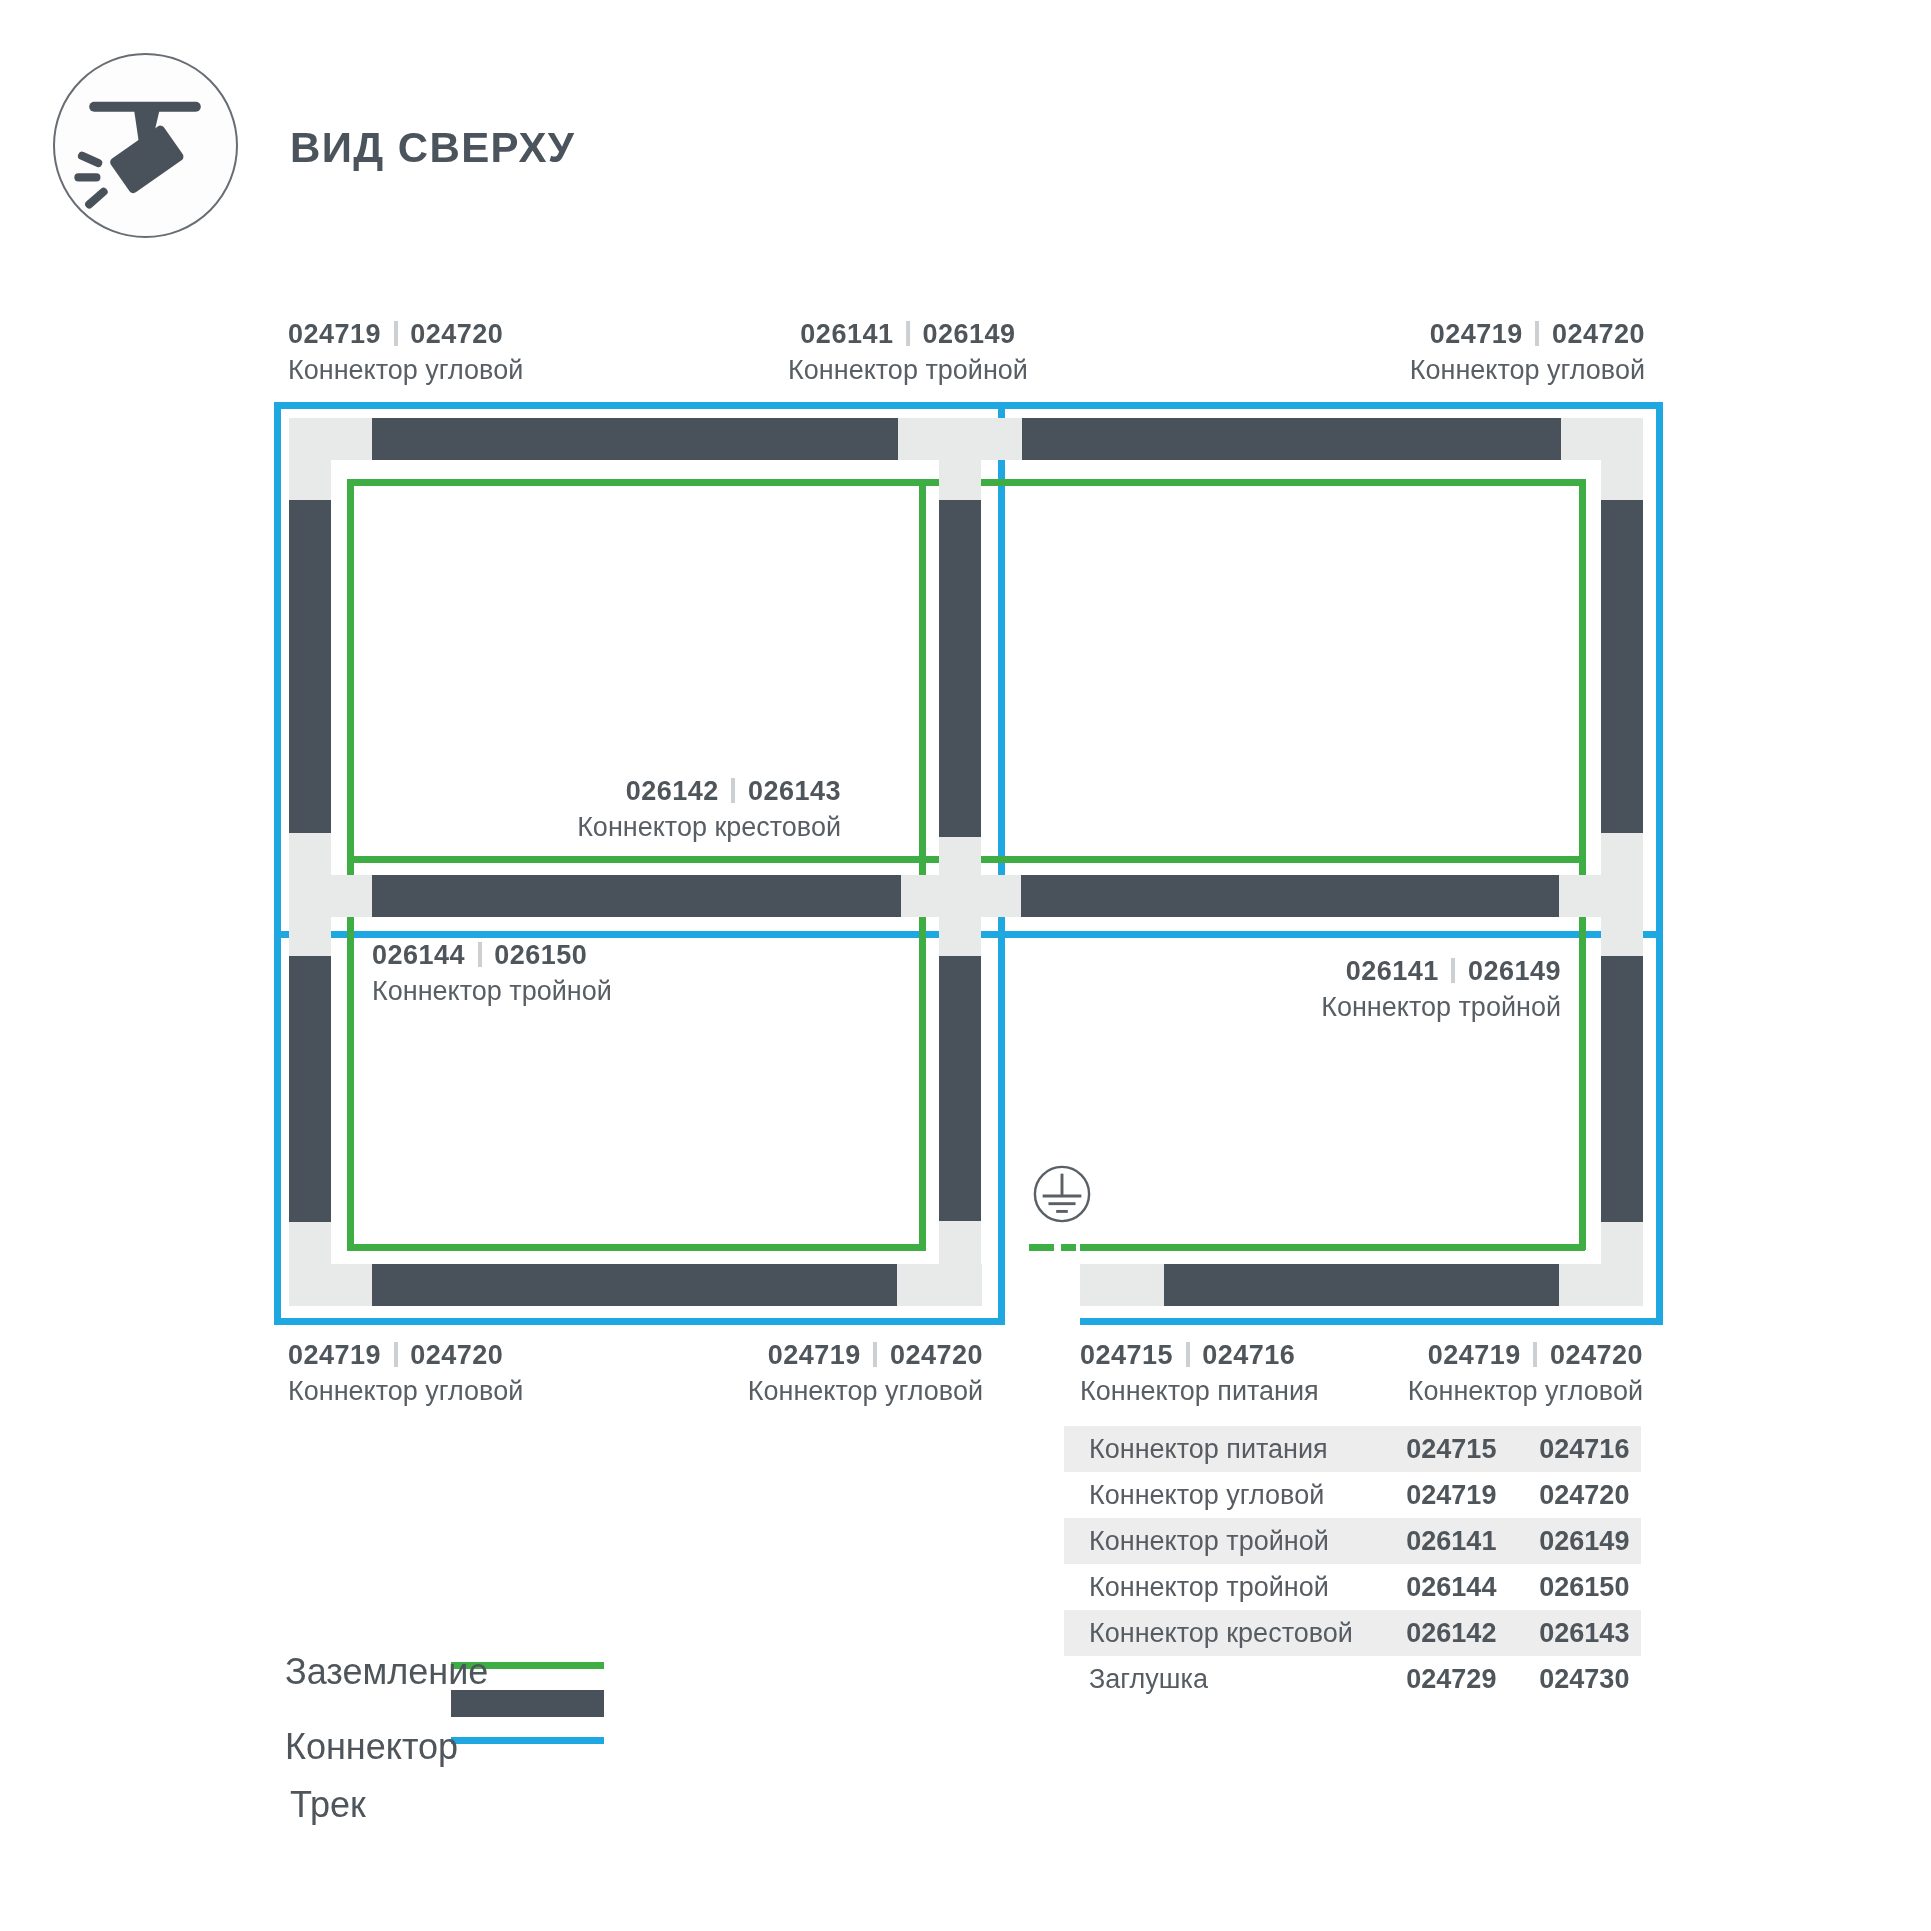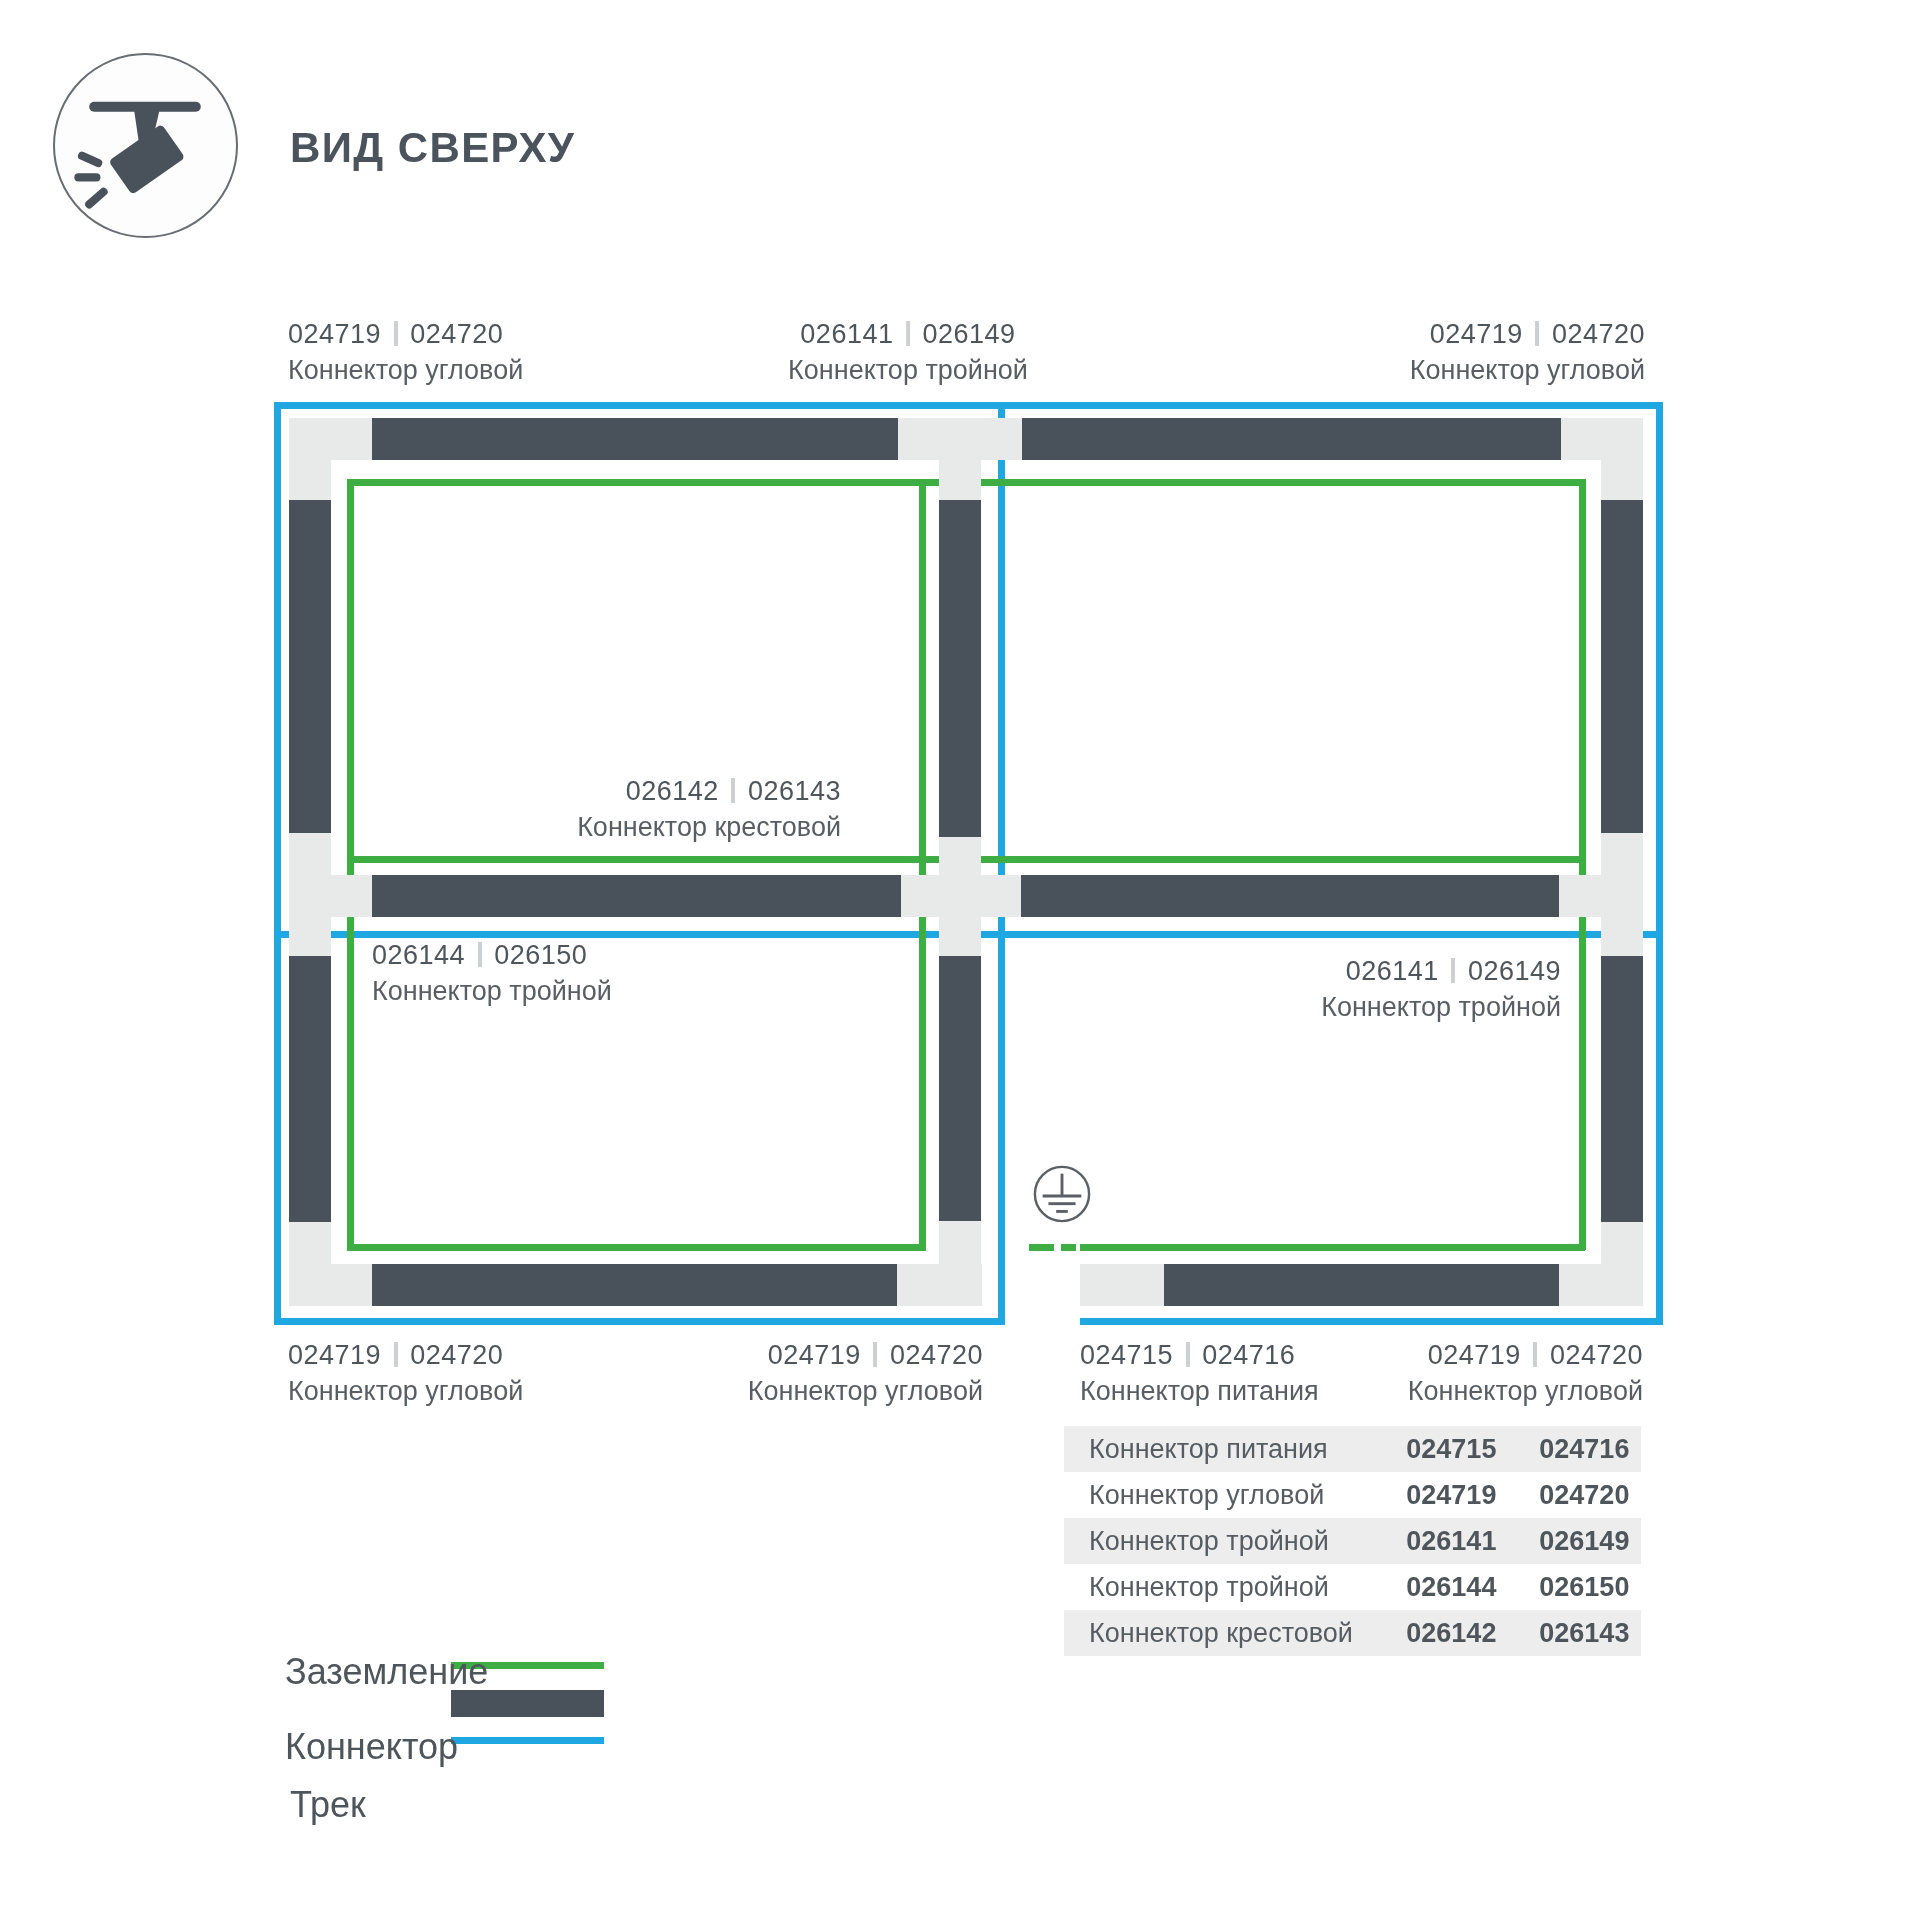--- a/index.html
+++ b/index.html
@@ -16,21 +16,21 @@
   .hdr-circle{
     position:absolute;left:53px;top:53px;width:185px;height:185px;
     border:2.9px solid #676d73;border-radius:50%;box-sizing:border-box;background:#fdfdfd;
   }
   .page-title{
     position:absolute;left:290px;top:124px;
     font-size:42px;font-weight:bold;color:#4b545c;letter-spacing:1.4px;
   }
   
   .lbl{position:absolute;z-index:4;white-space:nowrap;}
-  .lbl .nums{font-size:27px;font-weight:normal;color:#4e555b;letter-spacing:0.5px;line-height:1;}
+  .lbl .nums{font-size:27px;font-weight:bold;color:#4e555b;letter-spacing:0.5px;line-height:1;}
   .lbl .sep{display:inline-block;width:3.9px;height:25px;background:#ccd0d2;margin:0 12.6px;vertical-align:-2.9px;}
   .lbl .name{font-size:27px;color:#585e63;margin-top:8.7px;line-height:1;}
   .al-r{text-align:right;}
   .al-c{transform:translateX(-50%);text-align:center;}
   
   .ground-sym{position:absolute;left:1032px;top:1164px;width:60px;height:60px;z-index:4;}
   
   .legend-label{position:absolute;font-size:36px;color:#4e555b;z-index:4;}
   
   .tbl{position:absolute;left:1064px;top:1426px;width:577px;z-index:4;}
@@ -211,16 +211,21 @@
     <div class="tbl-row">
       <div class="rname">Коннектор тройной</div>
       <div class="rwh">026144</div>
       <div class="rbk">026150</div>
     </div>
     <div class="tbl-row zebra">
       <div class="rname">Коннектор крестовой</div>
       <div class="rwh">026142</div>
       <div class="rbk">026143</div>
     </div>
+    <div class="tbl-row">
+      <div class="rname">Заглушка</div>
+      <div class="rwh">024729</div>
+      <div class="rbk">024730</div>
+    </div>
   </div>
 
 </div>
 
 
 </body></html>

